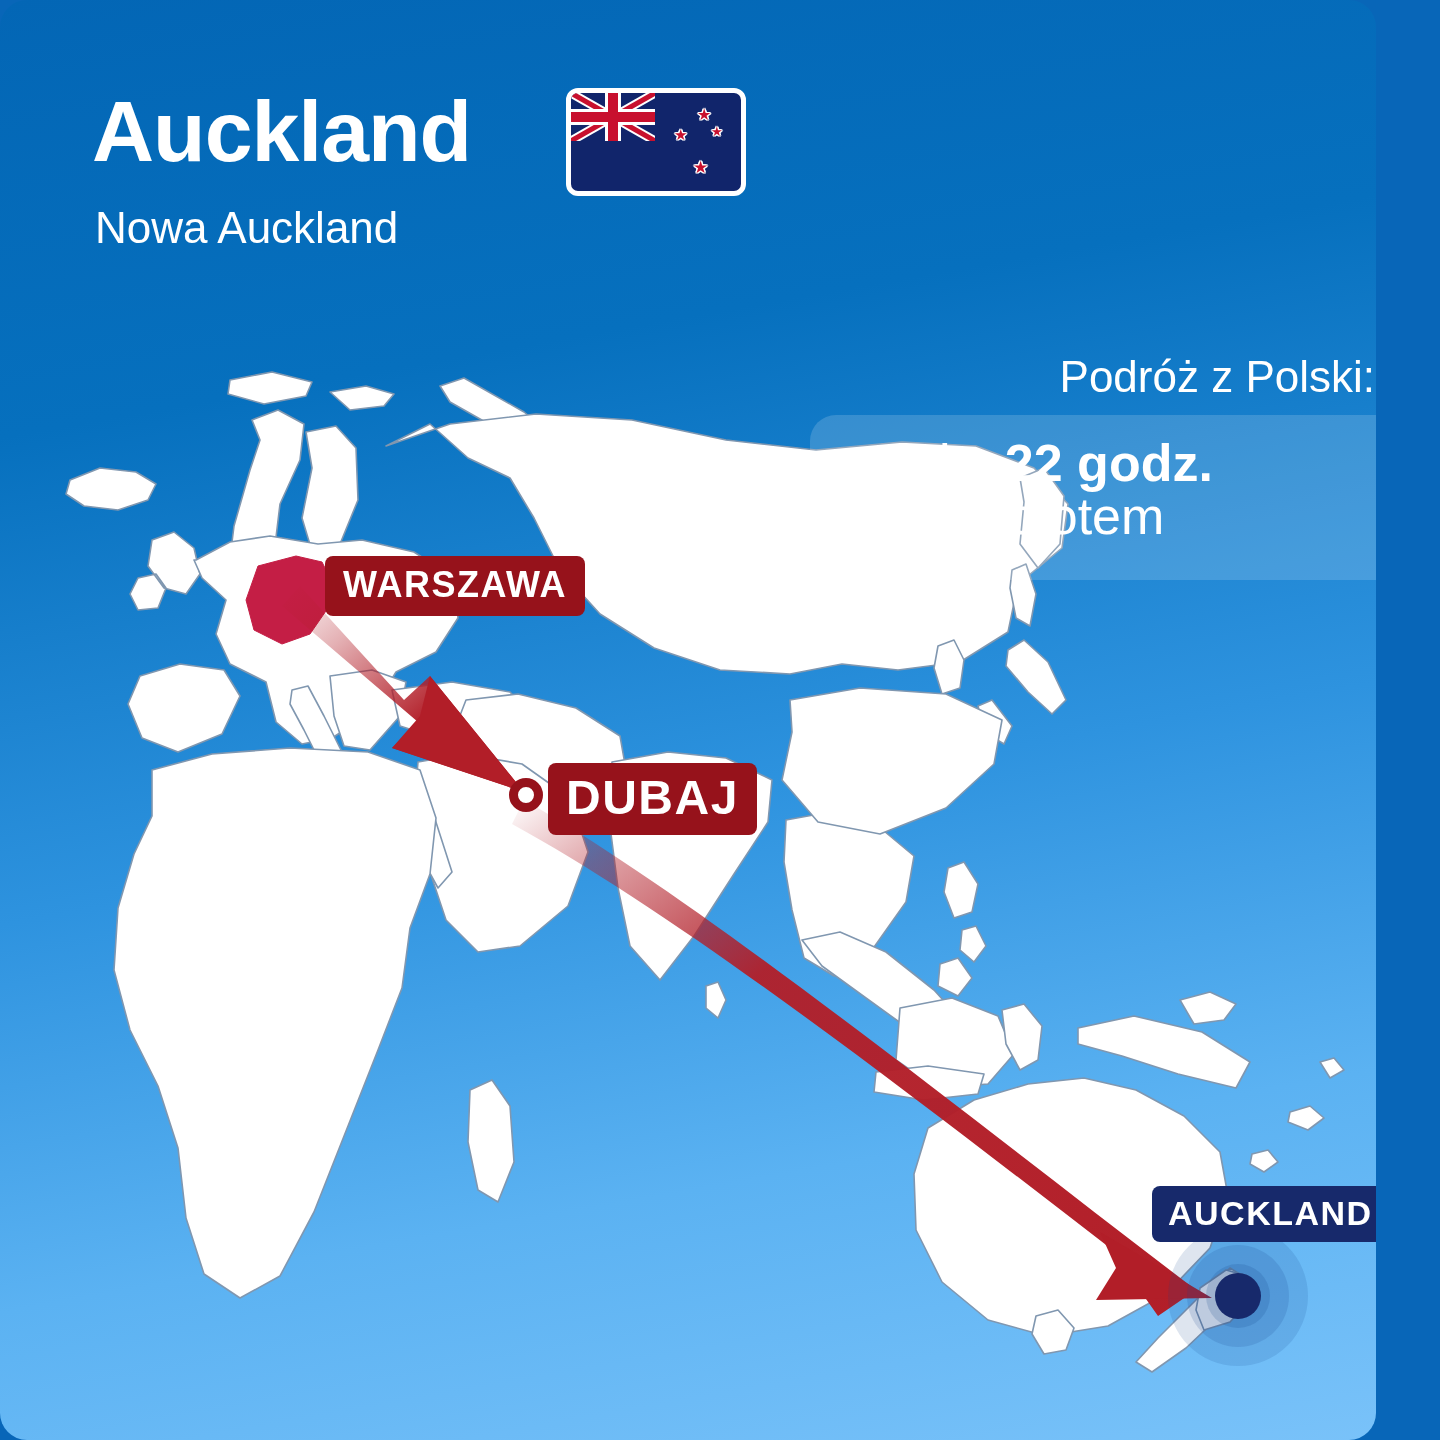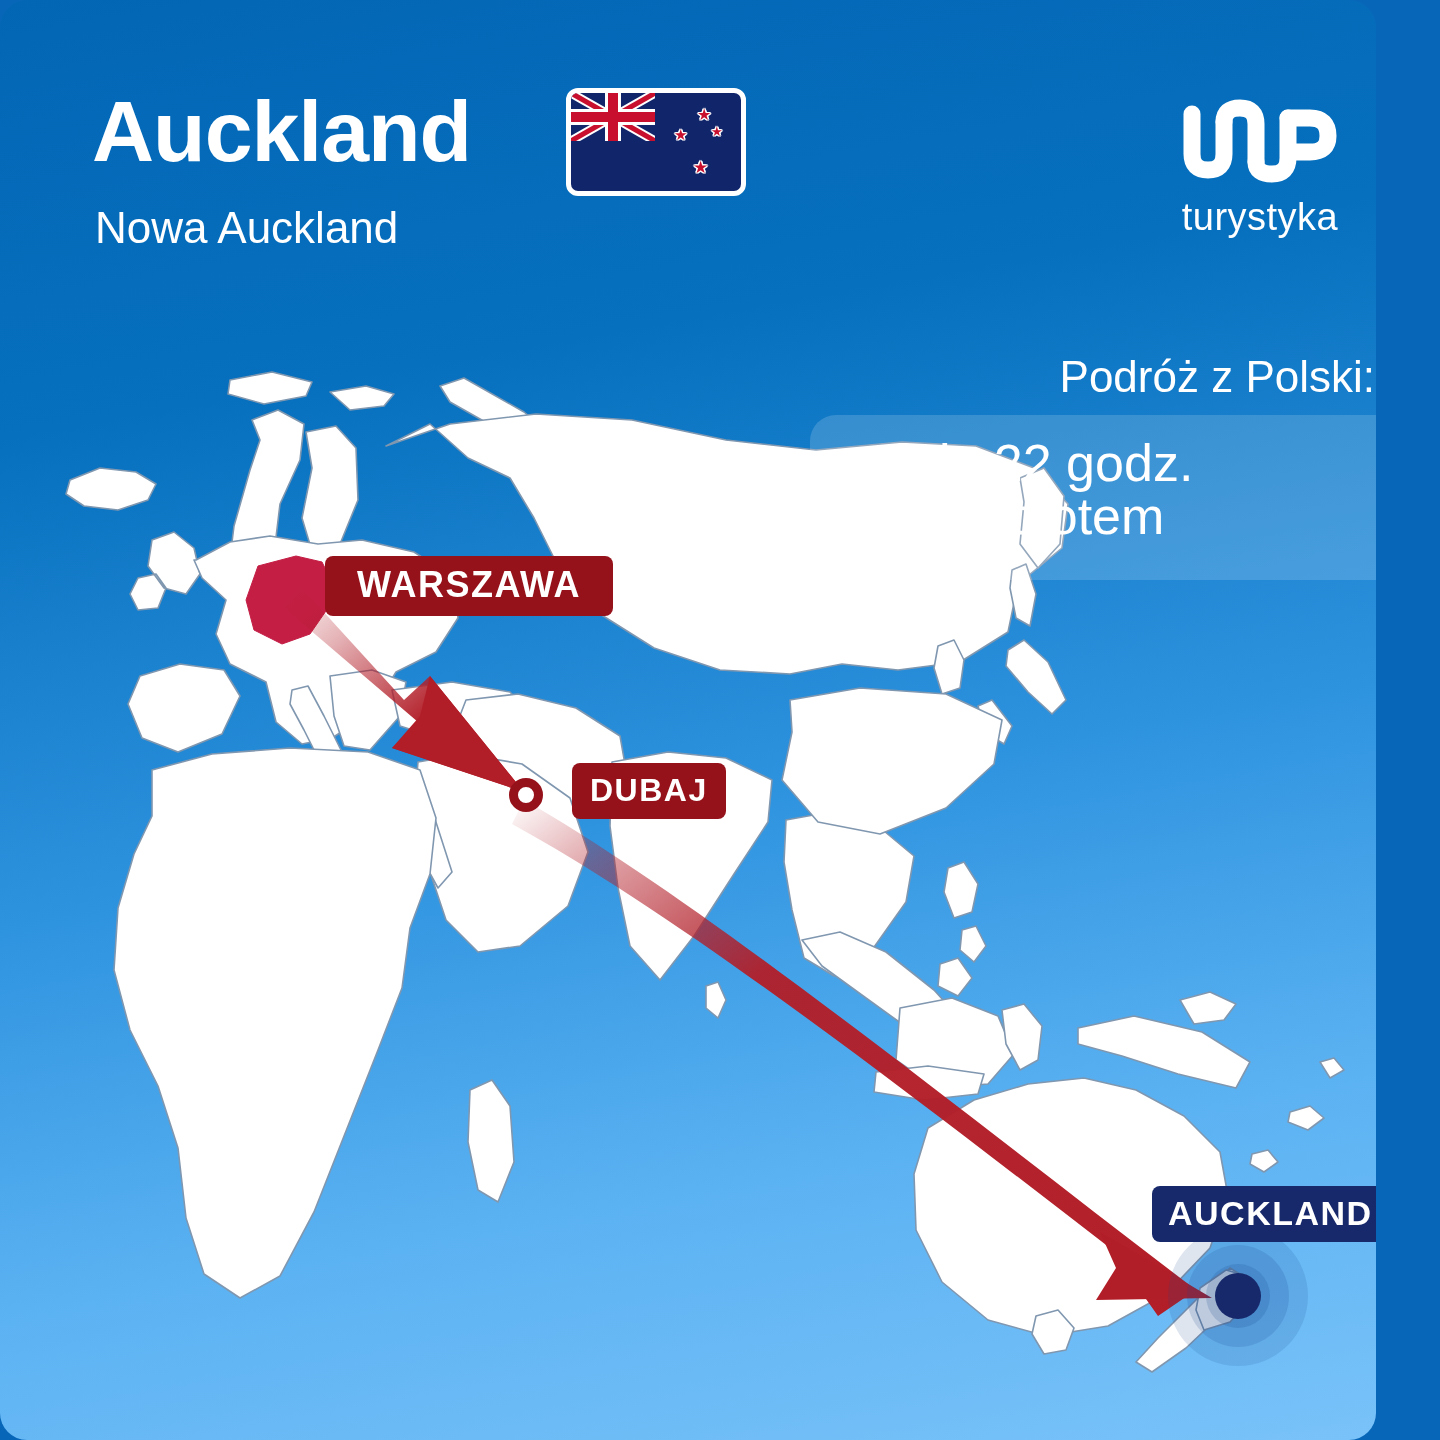--- a/index.html
+++ b/index.html
@@ -68,31 +68,31 @@
     background:rgba(255,255,255,0.16);
     border-top-left-radius:26px;border-bottom-left-radius:26px;
   }
   .panel-heading{
     position:absolute;left:105px;top:0px;width:460px;text-align:right;
     font-size:44px;color:#ffffff;font-weight:400;line-height:1;white-space:nowrap;
   }
   .plane-icon{position:absolute;left:30px;top:96px;width:74px;height:74px;}
   .panel-text{position:absolute;left:100px;top:82px;width:540px;color:#ffffff;line-height:1.02;}
   .panel-line1{font-size:52px;font-weight:400;white-space:nowrap;}
-  .panel-line1 b{font-weight:400;}
+  .panel-line1 b{font-weight:700;margin-left:11px;}
   .panel-line2{font-size:52px;font-weight:400;white-space:nowrap;}
 
   
   .city-label{
     position:absolute;z-index:35;color:#ffffff;font-weight:700;
     letter-spacing:1.5px;white-space:nowrap;line-height:1;
     border-radius:8px;
   }
-  .city-label.warszawa{left:325px;top:556px;font-size:36px;padding:11px 32px 13px;background:#96121B;}
-  .city-label.dubaj{left:548px;top:763px;font-size:32px;padding:11px 18px 13px;background:#96121B;margin-left:24px;}
+  .city-label.warszawa{left:325px;top:556px;font-size:36px;padding:11px 18px 13px;background:#96121B;}
+  .city-label.dubaj{left:548px;top:763px;font-size:48px;padding:11px 18px 13px;background:#96121B;}
   .city-label.auckland{left:1152px;top:1186px;font-size:34px;padding:10px 16px 12px;background:#17296B;}
 
   .dubaj-dot{
     position:absolute;left:509px;top:778px;width:34px;height:34px;z-index:34;
     border-radius:50%;background:#ffffff;border:9px solid #96121B;box-sizing:border-box;
   }
   .auck-marker{position:absolute;left:1168px;top:1226px;width:140px;height:140px;z-index:22;}
   .auck-marker .ring{position:absolute;border-radius:50%;}
   .auck-marker .r3{left:0;top:0;width:140px;height:140px;background:rgba(23,70,140,0.14);}
   .auck-marker .r2{left:19px;top:19px;width:102px;height:102px;background:rgba(23,70,140,0.16);}
@@ -197,31 +197,20 @@
           <div class="wc-v"></div>
         <div class="rc-h"></div>
           <div class="rc-v"></div>
       </div>
       <div class="star s1">★</div>
       <div class="star s2">★</div>
       <div class="star s3">★</div>
       <div class="star s4">★</div>
     </div>
 
-    <div class="logo">
-      <svg width="180" height="100" viewBox="0 0 180 100">
-        <g fill="none" stroke="#ffffff" stroke-width="17" stroke-linecap="round" stroke-linejoin="round">
-          <path d="M22 22 L22 62 Q22 78 38 78 Q54 78 54 62 L54 30"></path>
-          <path d="M54 30 Q54 16 70 16 Q86 16 86 32 L86 70"></path>
-          <path d="M86 70 Q86 82 102 82 Q118 82 118 66 L118 26"></path>
-          <path d="M118 26 L140 26 Q158 26 158 44 Q158 60 140 60 L122 60"></path>
-        </g>
-      </svg>
-      <div class="brand">turystyka</div>
-    </div>
   </div>
 
   <div class="panel-wrap">
     <div class="panel-bg"></div>
     <div class="panel-heading">Podróż z Polski:</div>
     <svg class="plane-icon" viewBox="0 0 64 64">
       <path fill="#ffffff" d="M32 3 c3.2 0 5 3 5 7 v14 l21 13 v7 l-21 -6 v13 l7 6 v5 l-12 -3 l-12 3 v-5 l7 -6 v-13 l-21 6 v-7 l21 -13 v-14 c0 -4 1.8 -7 5 -7z"></path>
     </svg>
     <div class="panel-text">
       <div class="panel-line1">

